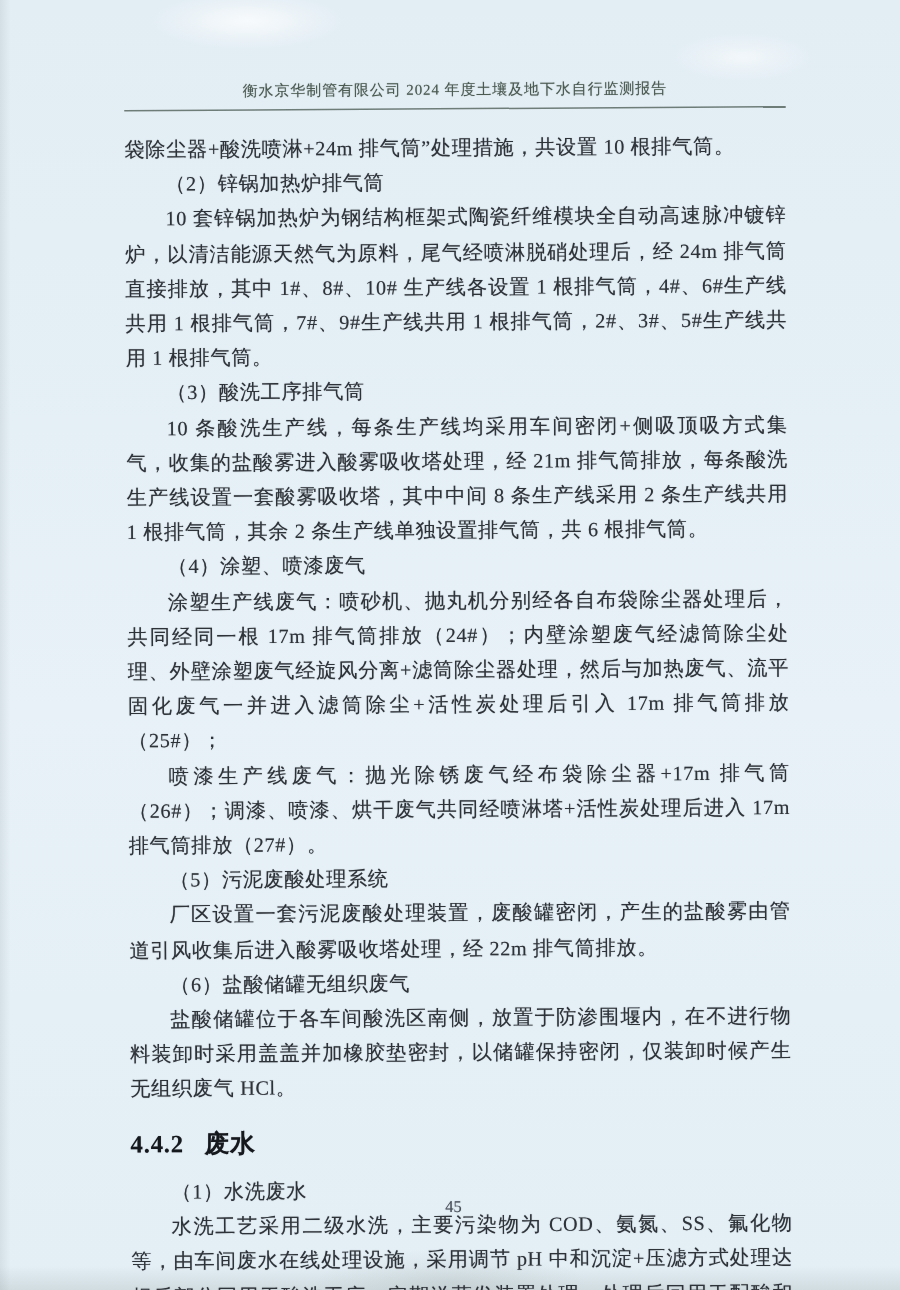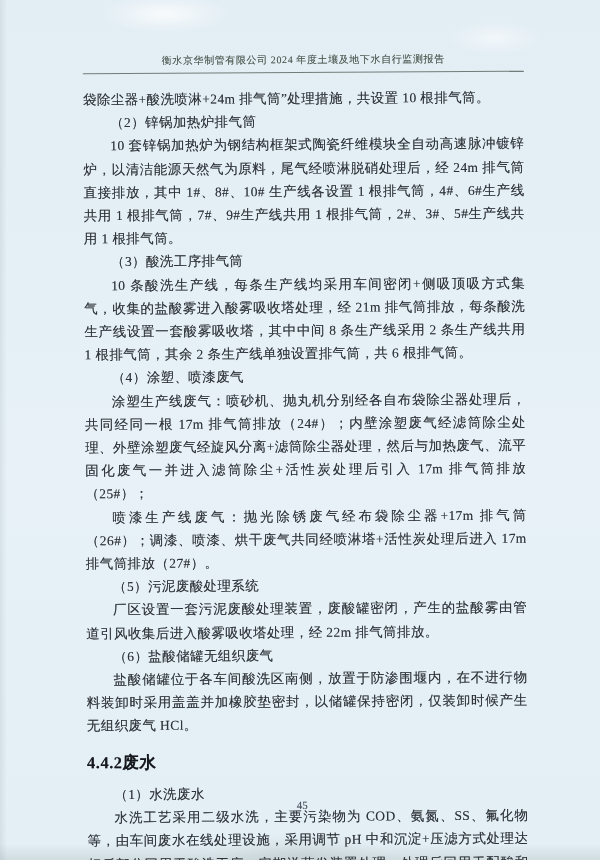--- a/index.html
+++ b/index.html
@@ -49,21 +49,21 @@
   .doc-body p { margin: 0; text-indent: 2em; }
   .doc-body p.no-indent { text-indent: 0; }
   .section-heading {
     margin: 13px 0 9px 0;
     font-size: 16.5px;
     font-weight: bold;
     color: #15181d;
     letter-spacing: 0.5px;
     text-shadow: 0 0 0.5px rgba(21,24,29,0.5);
   }
-  .section-heading .sec-num { margin-right: 0; }
+  .section-heading .sec-num { margin-right: 14px; }
   .page-number {
     position: absolute;
     top: 799px; left: 0; width: 100%;
     text-align: center;
     font-size: 11px;
     color: #4b515b;
     text-shadow: 0 0 0.6px rgba(75,81,91,0.5);
   }
 </style>
 </head>

